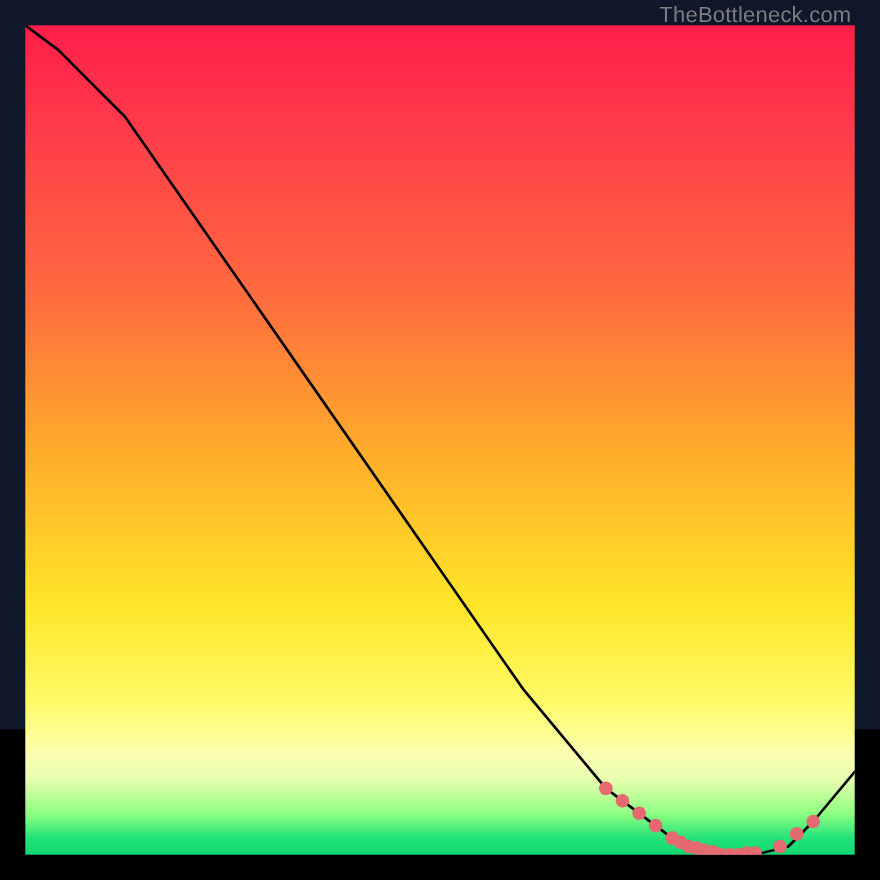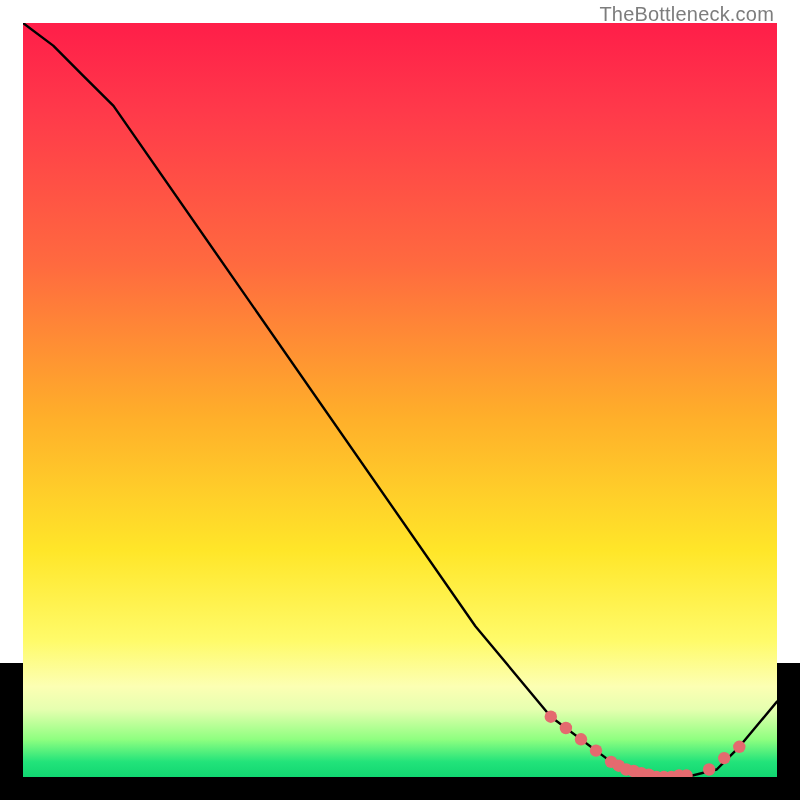--- a/index.html
+++ b/index.html
@@ -8,21 +8,21 @@
     width: 800px;
     height: 800px;
     background: #000;
     overflow: hidden;
     font-family: Arial, Helvetica, sans-serif;
   }
   .frame {
     position: relative;
     width: 800px;
     height: 663px;
-    background: #ffffff;
+    background: #0f172a;
   }
   .plot-area {
     position: absolute;
     left: 23px;
     top: 23px;
     width: 754px;
     height: 754px;
     
     background: linear-gradient(
       to bottom,

